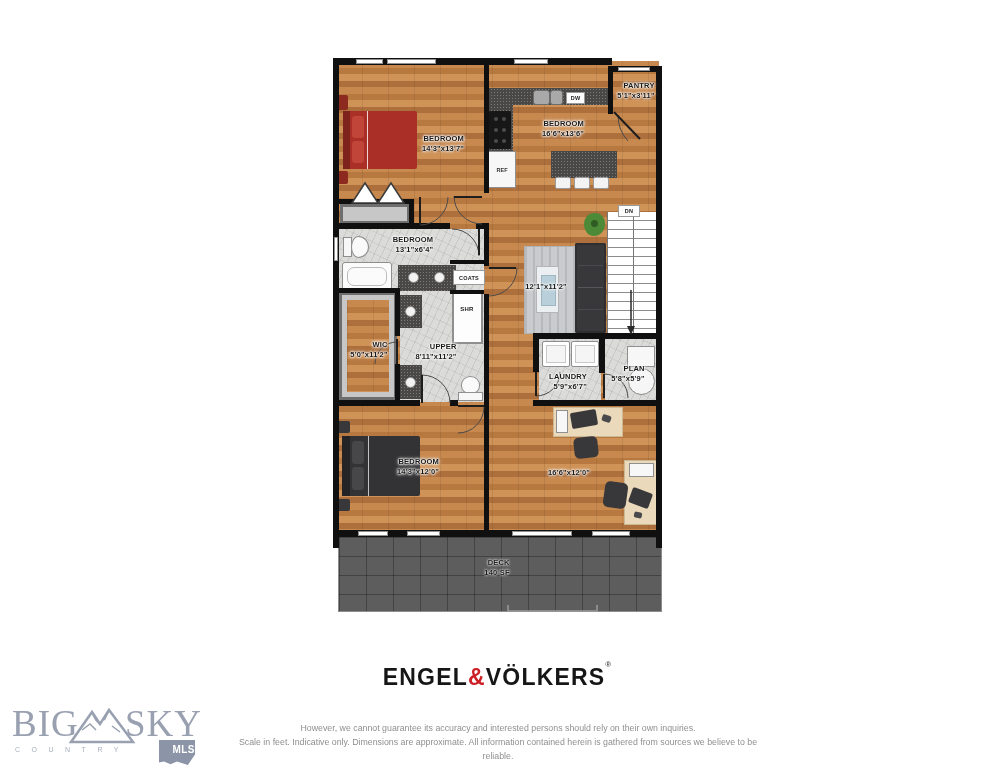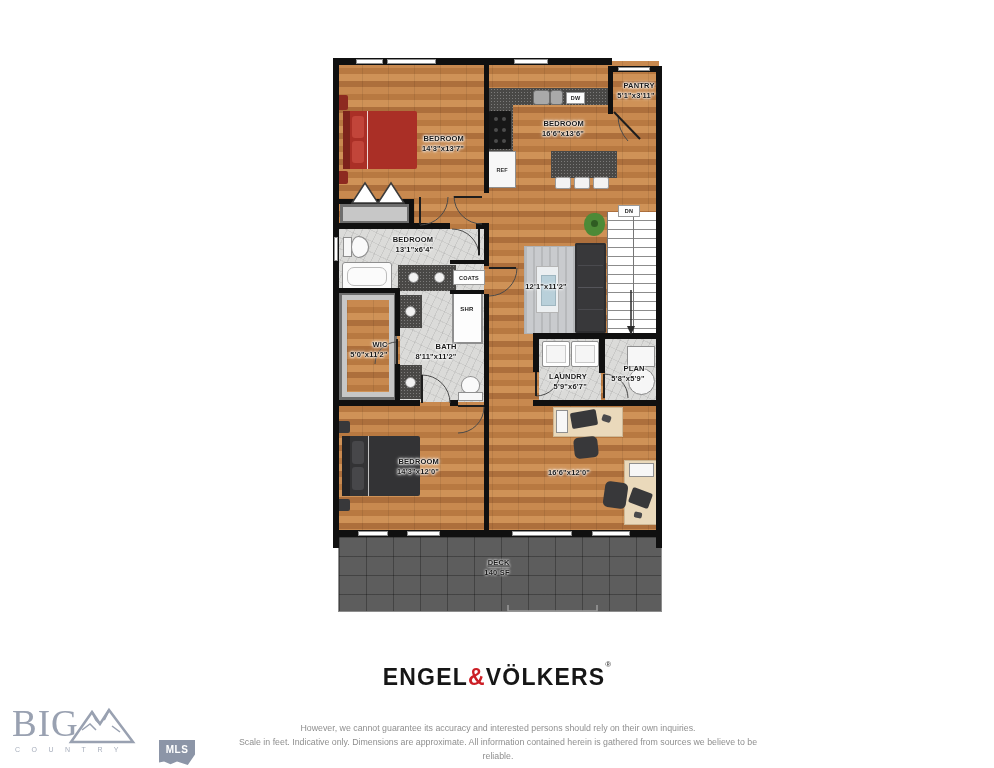--- a/index.html
+++ b/index.html
@@ -52,21 +52,21 @@
   .disc{position:absolute;left:229px;width:538px;top:721px;text-align:center;color:#8f8f8f;
       font-size:8.8px;line-height:14px;}
   
   .bigsky{position:absolute;left:12px;top:700px;width:195px;height:62px;color:#99a1b1;}
   .bigsky .word{position:absolute;top:2px;font-family:Liberation Serif, serif;font-size:37px;font-weight:400;letter-spacing:1px;}
   .bigsky .w1{left:0;}
   .bigsky .w2{left:113px;}
   .bigsky .sub{position:absolute;left:3px;top:46px;font-size:7px;letter-spacing:11.5px;color:#a7aebc;}
   .bigsky .badge{position:absolute;left:147px;top:40px;width:36px;height:25px;background:#8c95a7;
       clip-path:polygon(0 0,100% 0,100% 58%,80% 100%,50% 86%,32% 97%,14% 86%,0 90%);
-      color:#fff;font-size:10px;font-weight:700;text-align:center;line-height:19px;letter-spacing:.5px;}
+      color:#fff;font-size:10px;font-weight:700;text-align:right;line-height:19px;letter-spacing:.5px;}
 </style>
 </head>
 <body>
 
 <div class="canvas">
 
   <div class="abs wood" style="left:336px;top:61px;width:323px;height:472px;"></div>
 
   <div class="abs marble" style="left:339px;top:229px;width:145px;height:64px;"></div>
   <div class="abs marble" style="left:400px;top:290px;width:84px;height:112px;"></div>
@@ -264,21 +264,21 @@
     <span>COATS</span>
   </div>
   <div class="lbl" style="left:467px;top:310px;font-size:6px;">
     <div>SHR</div>
   </div>
   <div class="lbl" style="left:369px;top:349px;">
     <div>WIC</div>
     <div>5'0"x11'2"</div>
   </div>
   <div class="lbl" style="left:436px;top:351px;">
-    <div>BATH</div>
+    <div>UPPER</div>
     <div>8'11"x11'2"</div>
   </div>
   <div class="lbl" style="left:546px;top:287px;">
     <div>12'1"x11'2"</div>
   </div>
   <div class="lbl" style="left:568px;top:381px;">
     <div>LAUNDRY</div>
     <div>5'9"x6'7"</div>
   </div>
   <div class="lbl" style="left:628px;top:373px;">
@@ -286,21 +286,21 @@
     <div>5'8"x5'9"</div>
   </div>
   <div class="lbl" style="left:418px;top:466px;">
     <div>BEDROOM</div>
     <div>14'3"x12'0"</div>
   </div>
   <div class="lbl" style="left:569px;top:473px;">
     <div>16'6"x12'0"</div>
   </div>
   <div class="lbl" style="left:497px;top:567px;color:#f0f0f0;text-shadow:0 0 2px #fff,0 0 3px #fff;">
-    <div style="color:#1d1d1d;text-decoration:underline;">DECK</div>
+    <div style="color:#1d1d1d;">DECK</div>
     <div style="color:#1d1d1d;">140 SF</div>
   </div>
   <div class="tag" style="left:618px;top:205px;width:20px;height:10px;">
     <span>DN</span>
   </div>
 
 
   <div class="brand">
     <span>ENGEL</span><span class="amp">&amp;</span><span>VÖLKERS</span><sup>®</sup>
   </div>
@@ -310,17 +310,18 @@
     <div>Scale in feet. Indicative only. Dimensions are approximate. All information contained herein is gathered from sources we believe to be reliable.</div>
   </div>
 
   <div class="bigsky">
     <span class="word w1">BIG</span>
     <svg width="68" height="42" viewBox="0 0 68 42" style="position:absolute;left:56px;top:4px;">
       <path d="M3 38 L24 8 L32 20 L41 6 L65 38 Z" fill="#ffffff" stroke="#99a1b1" stroke-width="2.5"></path>
       <path d="M24 8 L28 16 L32 20 M41 6 L36 16" fill="none" stroke="#99a1b1" stroke-width="2"></path>
       <path d="M14 26 L22 20 L28 26 M44 22 L52 28" fill="none" stroke="#99a1b1" stroke-width="1.5"></path>
     </svg>
+    <span class="word w2">SKY</span>
     <div class="sub">COUNTRY</div>
     <div class="badge">MLS</div>
   </div>
 
 </div>
 
 </body></html>

